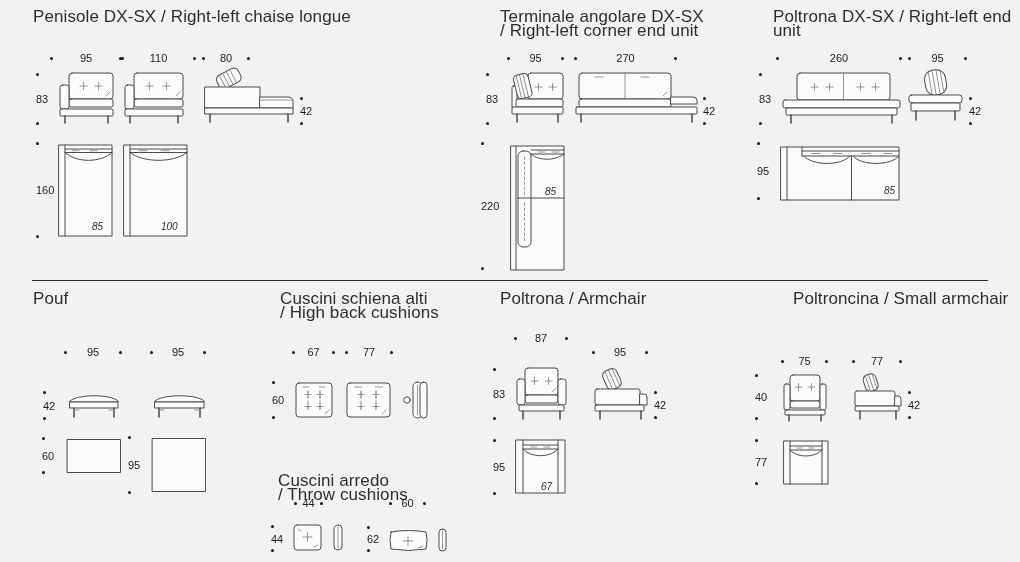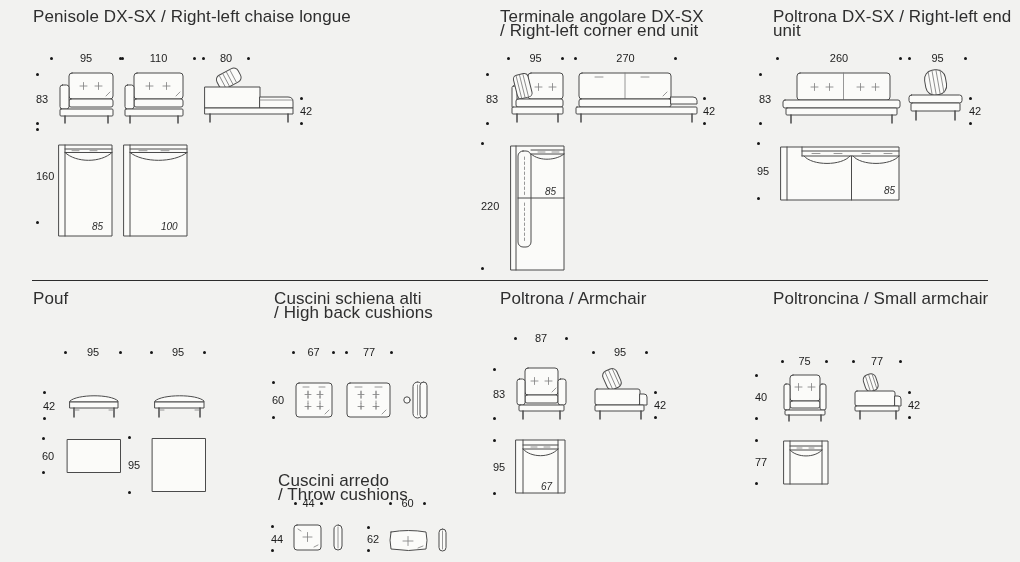--- a/index.html
+++ b/index.html
@@ -42,21 +42,21 @@
     <div class="dim-h" style="left:202px;top:52px;width:48px">
       <span class="num">80</span>
       </div>
 
     <div class="dim-v" style="left:36px;top:73px;width:18px;height:52px">
       <span class="num">83</span>
       </div>
     <div class="dim-v" style="left:300px;top:97px;width:18px;height:28px">
       <span class="num">42</span>
       </div>
-    <div class="dim-v" style="left:36px;top:128px;width:20px;height:96px">
+    <div class="dim-v" style="left:36px;top:142px;width:20px;height:96px">
       <span class="num">160</span>
       </div>
 
     <svg class="drawing" style="left:58px;top:70px" width="57" height="56" viewBox="0 0 57 56">
       <rect class="fl" x="11" y="3" width="44" height="26" rx="3"></rect>
       <path class="thin" d="M22,16 h7 M25.5,12.5 v7 M37,16 h7 M40.5,12.5 v7 M48,26 l4,-4"></path>
       <rect class="fl" x="11" y="29" width="44" height="8" rx="2"></rect>
       <rect class="fl" x="2" y="15" width="9" height="24" rx="2.5"></rect>
       <rect class="fl" x="2" y="39" width="53" height="7" rx="1"></rect>
       <path class="leg" d="M7,46 v7 M50,46 v7"></path>
@@ -239,21 +239,21 @@
 
     <svg class="drawing" style="left:67px;top:439px" width="54" height="34" viewBox="0 0 54 34">
       <rect class="fl" x="0.5" y="0.5" width="53" height="33"></rect>
     </svg>
     <svg class="drawing" style="left:152px;top:438px" width="54" height="54" viewBox="0 0 54 54">
       <rect class="fl" x="0.5" y="0.5" width="53" height="53"></rect>
     </svg>
   </div>
 
   <div>
-    <div class="title" style="left:274px;top:292px">Cuscini schiena alti
+    <div class="title" style="left:280px;top:292px">Cuscini schiena alti
 / High back cushions</div>
 
     <div class="dim-h" style="left:292px;top:346px;width:43px">
       <span class="num">67</span>
       </div>
     <div class="dim-h" style="left:345px;top:346px;width:48px">
       <span class="num">77</span>
       </div>
     <div class="dim-v" style="left:272px;top:381px;width:18px;height:38px">
       <span class="num">60</span>
@@ -361,21 +361,21 @@
       <rect class="fl" x="1" y="1" width="49" height="53"></rect>
       <path d="M8,1 V54 M43,1 V54"></path>
       <path d="M8,6 h35 M8,10 h35"></path>
       <path class="thin" d="M16,8 h6 M29,8 h6"></path>
       <path d="M8,10 C16,19 35,19 43,10"></path>
     </svg>
     <div class="plan-label" style="left:541px;top:481px">67</div>
   </div>
 
   <div>
-    <div class="title" style="left:773px;top:292px">Poltroncina / Small armchair</div>
+    <div class="title" style="left:793px;top:292px">Poltroncina / Small armchair</div>
 
     <div class="dim-h" style="left:781px;top:355px;width:47px">
       <span class="num">75</span>
       </div>
     <div class="dim-h" style="left:852px;top:355px;width:50px">
       <span class="num">77</span>
       </div>
 
     <div class="dim-v" style="left:755px;top:374px;width:18px;height:46px">
       <span class="num">40</span>

